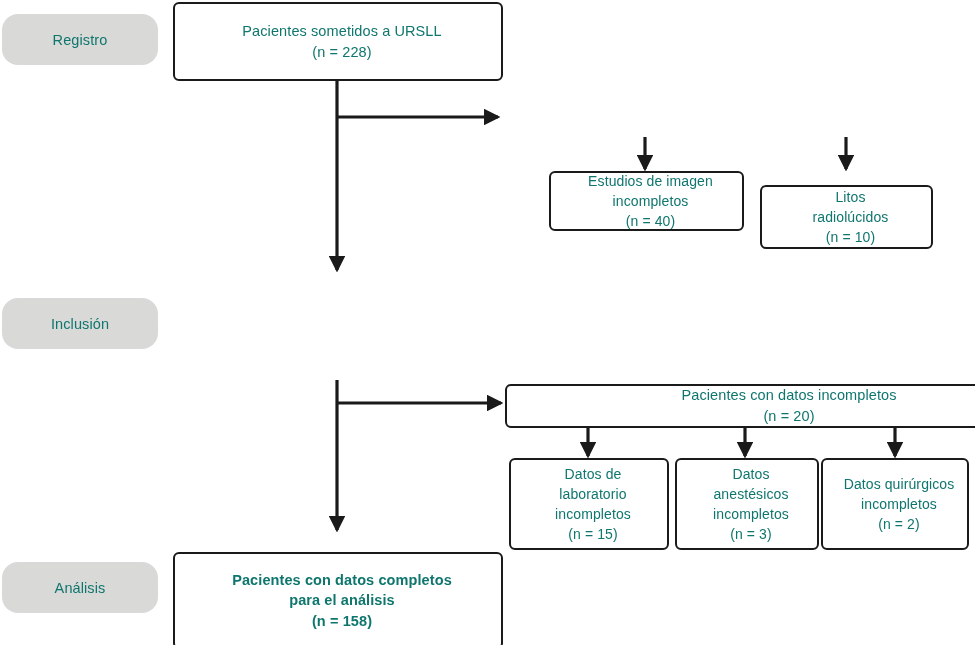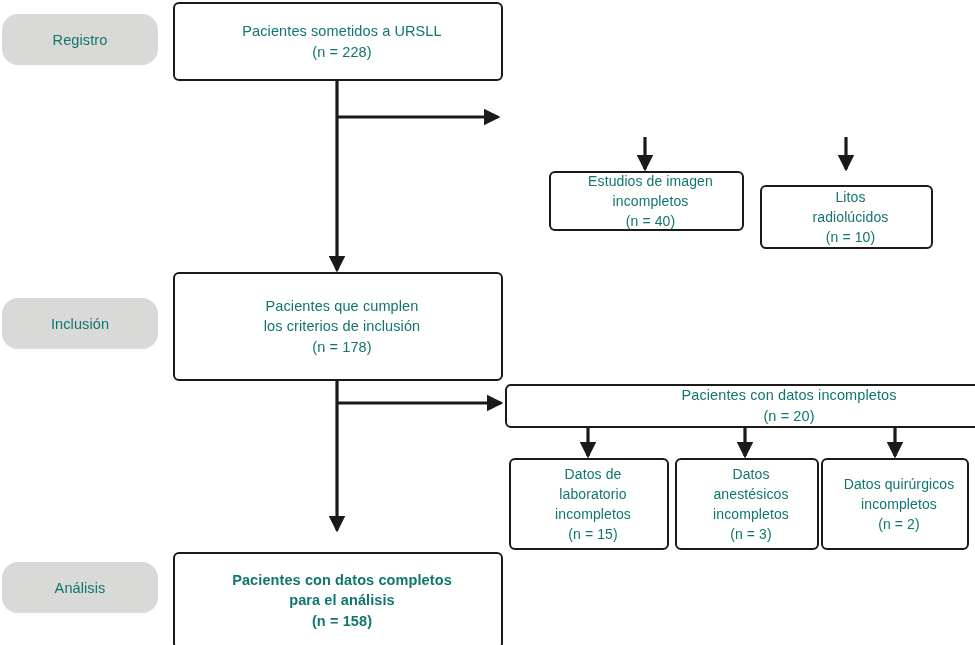--- a/index.html
+++ b/index.html
@@ -102,23 +102,20 @@
 
 
   <div class="node small-node" style="left:549px; top:171px; width:195px; height:60px;">Estudios de imagen
 incompletos
 (n = 40)</div>
 
   <div class="node small-node" style="left:760px; top:185px; width:173px; height:64px;">Litos
 radiolúcidos
 (n = 10)</div>
 
-  <div class="node" style="left:173px; top:272px; width:330px; height:109px;">Pacientes que cumplen
-los criterios de inclusión
-(n = 178)</div>
 
   <div class="node" style="left:505px; top:384px; width:560px; height:44px;">Pacientes con datos incompletos
 (n = 20)</div>
 
   <div class="node small-node" style="left:509px; top:458px; width:160px; height:92px;">Datos de
 laboratorio
 incompletos
 (n = 15)</div>
 
   <div class="node small-node" style="left:675px; top:458px; width:144px; height:92px;">Datos

